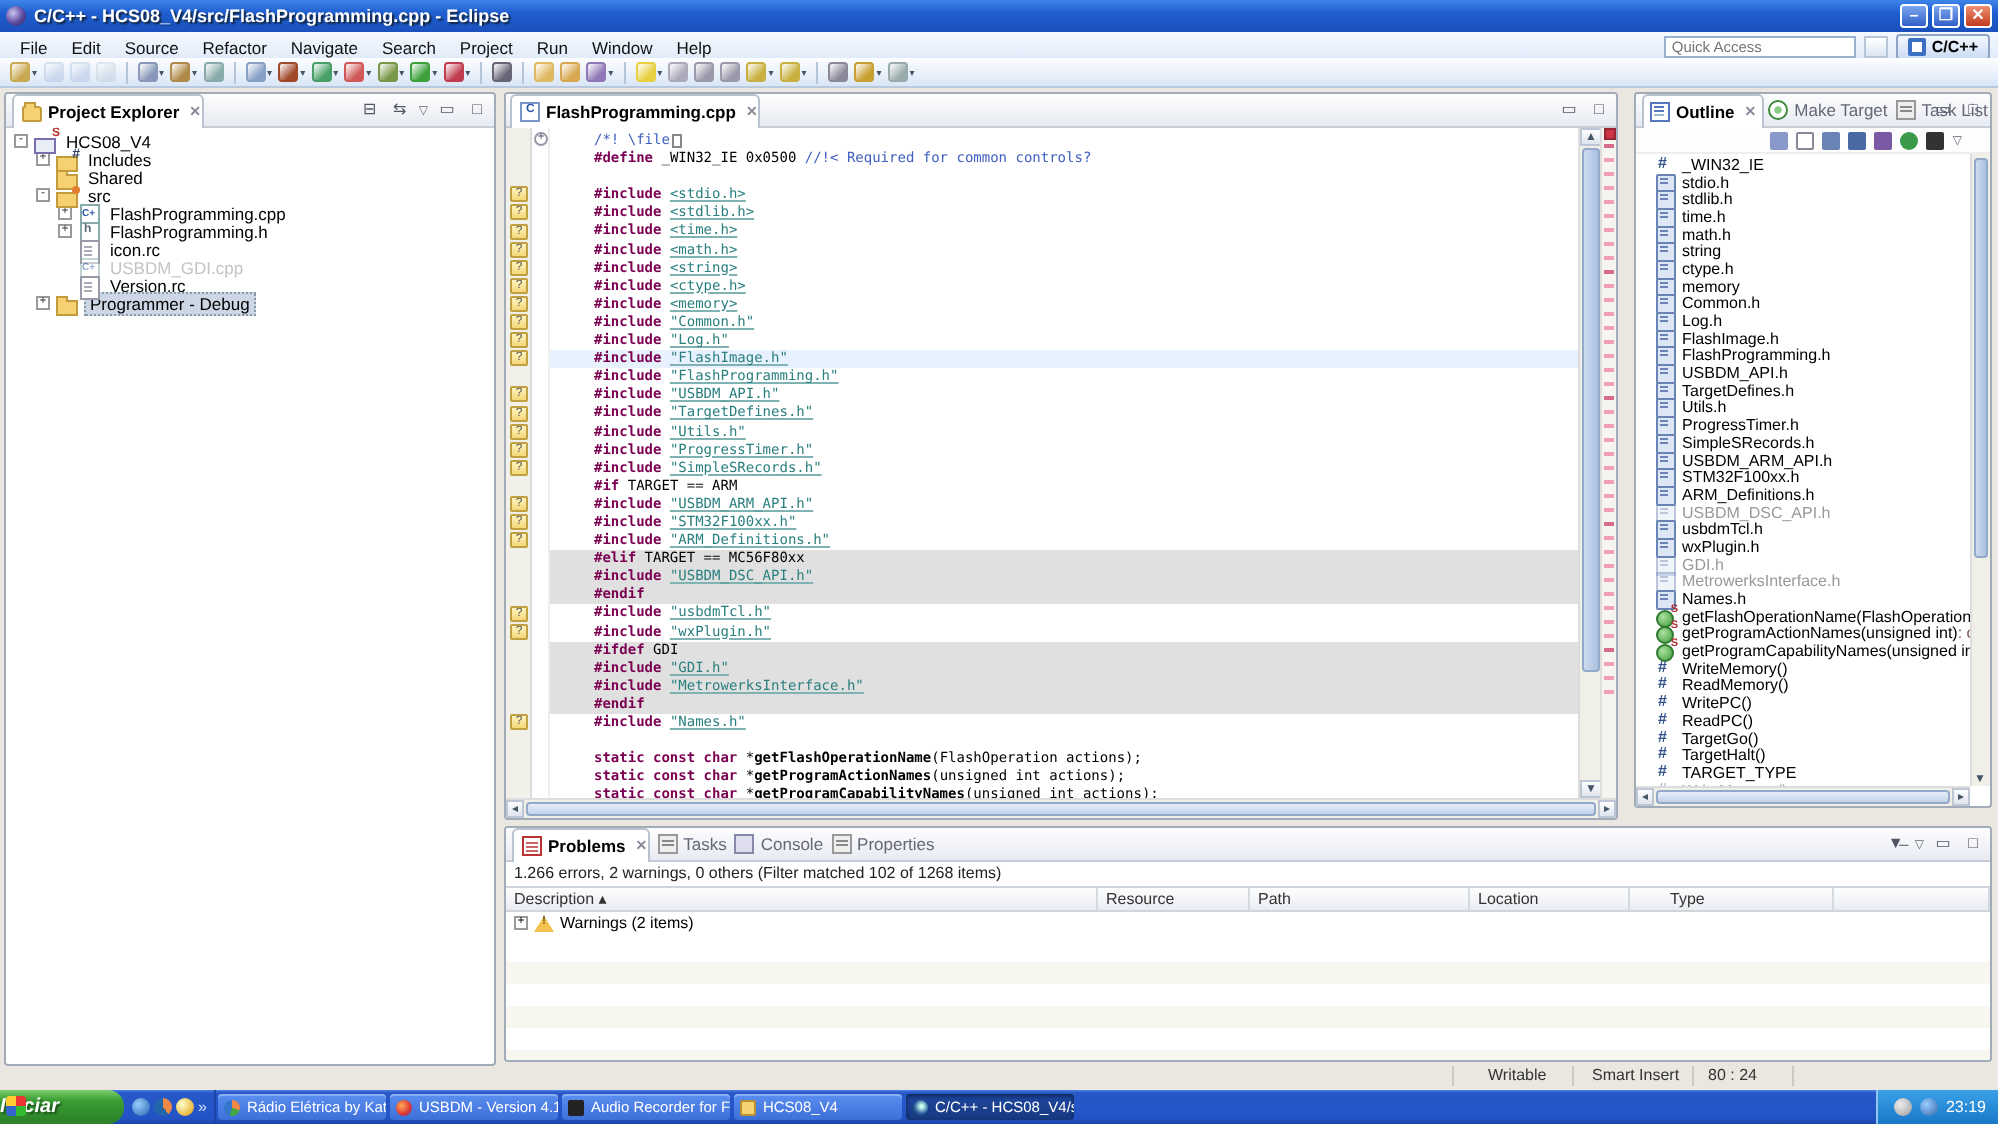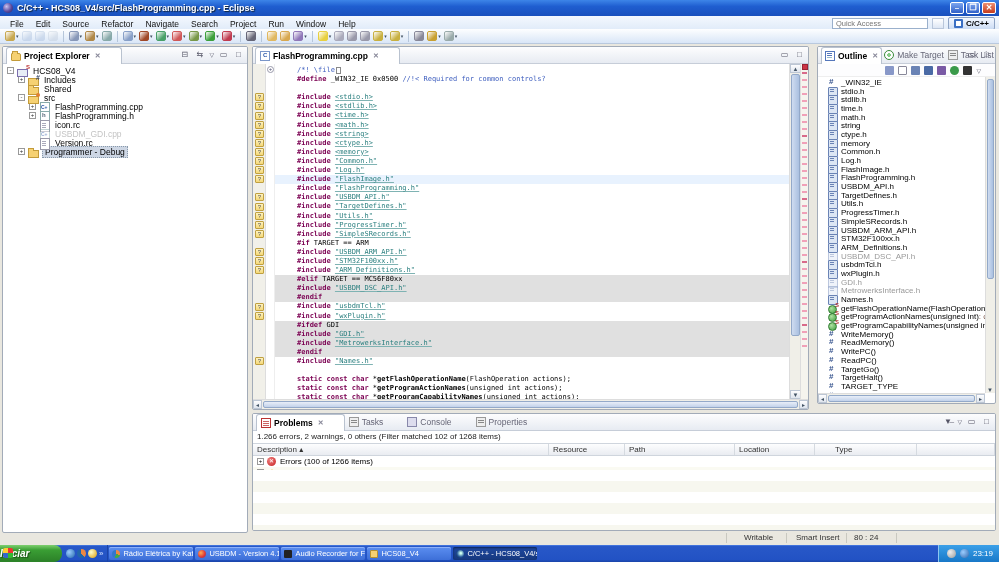--- a/index.html
+++ b/index.html
@@ -38,21 +38,21 @@
   .tool { display:flex; align-items:center; height:13px; padding:0 1px; }
   .tool .tglyph { width:10px; height:10px; border-radius:2px; display:inline-block; }
   .tool .tdrop { font-size:5px; color:#456; margin-left:1px; }
   .tool.dis { opacity:.35; }
   .tool-sep { width:1px; height:11px; background:#b6c6da; margin:0 3px; }
 
   
   .panel { position:absolute; background:#fff; border:1px solid #a2abb8; border-radius:2px; overflow:hidden; }
   .phead { height:17px; background:linear-gradient(180deg,#fdfdfe,#e7ebf2); border-bottom:1px solid #c6cdd8;
     display:flex; align-items:center; padding:0 3px; position:relative; }
-  .ptab { display:flex; align-items:center; gap:3px; padding:2px 20px 2px 4px; font-size:8.5px; color:#667;
+  .ptab { display:flex; align-items:center; gap:3px; padding:2px 0 2px 4px; font-size:8.5px; color:#667;
     white-space:nowrap; }
   .ptab.on { background:#fff; border:1px solid #b9c2cf; border-bottom:none; border-radius:3px 3px 0 0;
     color:#000; font-weight:bold; height:17px; margin-top:1px; }
   .ptab .closex { font-size:7px; color:#889; margin-left:2px; }
   .phead-btns { position:absolute; right:3px; top:2px; display:flex; gap:4px; align-items:center; }
   .hbtn { width:11px; height:11px; font-size:8px; line-height:11px; color:#556; text-align:center; }
   .viewmenu { font-size:6px; color:#667; }
 
   
   .vic { width:10px; height:10px; display:inline-block; position:relative; flex:none; }
@@ -750,25 +750,20 @@
       <span class="pth" style="width: 296px;">Description  ▴</span>
       <span class="pth" style="width: 76px;">Resource</span>
       <span class="pth" style="width: 110px;">Path</span>
       <span class="pth" style="width: 80px;">Location</span>
       <span class="pth" style="width: 86px; margin-left: 16px;">Type</span>
       <span class="pth" style="flex: 1 1 0%;"></span>
     </div>
   <div id="prows">
       <div class="prow">
         <span class="exp">+</span>
-        <span class="pic pic-err"></span>
-        <span>Errors (100 of 1266 items)</span>
-      </div>
-      <div class="prow">
-        <span class="exp">+</span>
         <span class="pic pic-warn"></span>
         <span>Warnings (2 items)</span>
       </div>
     </div>
   <div class="pstripes"></div>
 </div>
 
 <div class="statusbar">
   <span class="st-sep" style="left:726px;"></span>
   <span class="st-item" style="left:744px;">Writable</span>

